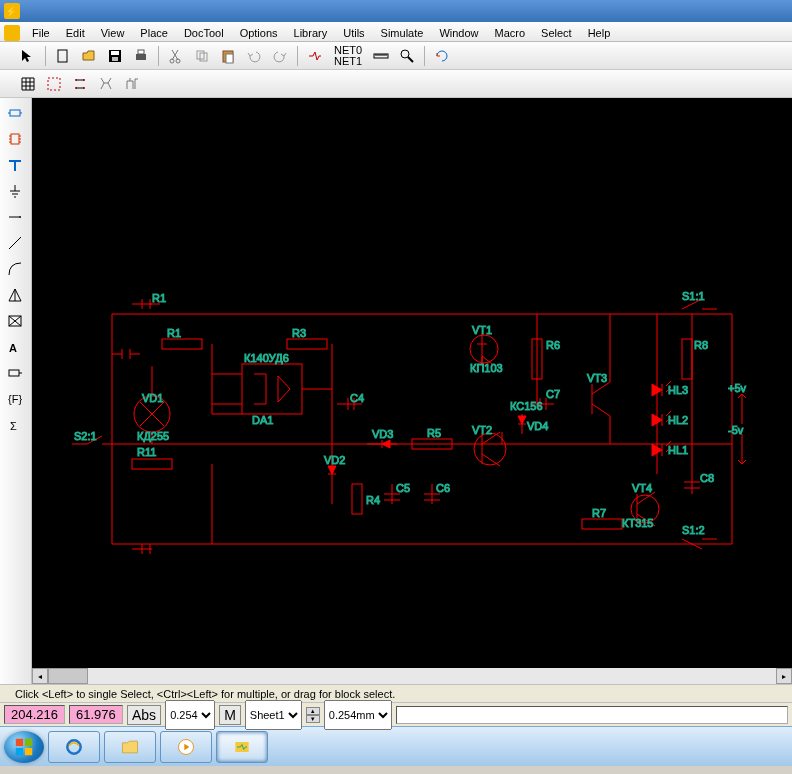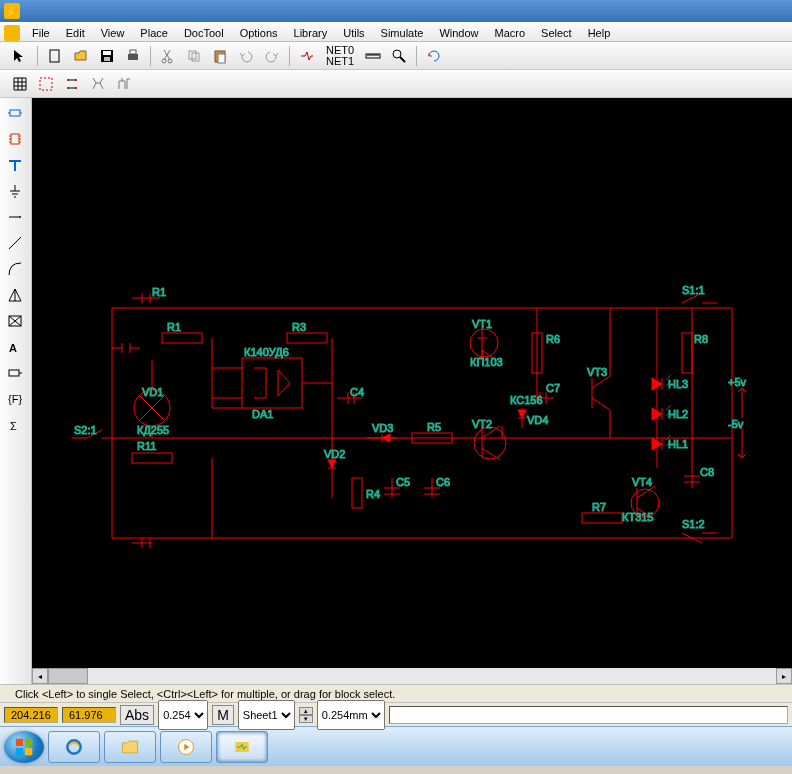--- a/index.html
+++ b/index.html
@@ -6,44 +6,44 @@
 body { width: 792px; height: 774px; background: #d4d0c8; overflow: hidden; }
 
 .titlebar { height: 22px; background: linear-gradient(to bottom, #5d96d8, #3771b6); display: flex; align-items: center; padding: 0 4px; color: white; }
 .titlebar .icon { width: 16px; height: 16px; margin-right: 4px; display: flex; align-items: center; justify-content: center; background: #f5b800; border-radius: 2px; font-size: 10px; }
 .titlebar .title { font-size: 12px; }
 
 .menubar { height: 20px; background: linear-gradient(to bottom, #fdfdfd, #e9e9e9); display: flex; align-items: flex-end; padding: 0 4px; border-bottom: 1px solid #bbb; }
 .menubar .icon { width: 16px; height: 16px; margin-right: 4px; background: #f5b800; border-radius: 2px; }
 .menu-item { padding: 2px 8px; cursor: pointer; }
 
-.toolbar { height: 28px; background: linear-gradient(to bottom, #fdfdfd, #e4e4e4); display: flex; align-items: center; padding: 2px 8px; border-bottom: 1px solid #c8c8c8; gap: 2px; }
+.toolbar { height: 28px; background: linear-gradient(to bottom, #fdfdfd, #e4e4e4); display: flex; align-items: center; padding: 2px 16px; border-bottom: 1px solid #c8c8c8; gap: 2px; }
 .toolbar .sep { width: 1px; height: 20px; background: #b0b0b0; margin: 0 3px; }
 .tool-btn { width: 24px; height: 24px; display: flex; align-items: center; justify-content: center; cursor: pointer; border: 1px solid transparent; border-radius: 2px; }
 .tool-btn svg { width: 16px; height: 16px; }
 .tool-btn-wide { width: auto; padding: 0 4px; font-size: 9px; line-height: 1.05; }
 .net-stack { display:flex; flex-direction:column; font-size:8px; line-height:1.0; }
 
 .workspace { position: relative; height: 586px; display: flex; }
 .left-tools { width: 32px; background: linear-gradient(to right, #fdfdfd, #e6e6e6); border-right: 1px solid #c0c0c0; padding: 4px 2px; display: flex; flex-direction: column; gap: 4px; }
 .ltool { width: 26px; height: 22px; display: flex; align-items: center; justify-content: center; cursor: pointer; border: 1px solid transparent; border-radius: 2px; }
 .ltool svg { width: 16px; height: 16px; }
 
 .canvas-wrap { flex: 1; background: #000; position: relative; overflow: hidden; }
-.canvas { position: absolute; inset: 0; width: 760px; height: 586px; }
+.canvas { position: absolute; inset: 0; width: 760px; height: 586px; margin-top: 6px; }
 .canvas svg { width: 100%; height: 100%; }
 
 .scroll-h { position:absolute; bottom:0; left:32px; right:0; height:16px; background:#e8e8e8; display:flex; }
 .scroll-h .thumb{ width:40px; background:#c9c9c9; border:1px solid #999;}
 .scroll-h .btn{ width:16px; height:16px; background:#ddd; border:1px solid #999; display:flex;align-items:center;justify-content:center;font-size:8px;}
 
 .statusbar { height: 18px; background: #ece9d8; border-top: 1px solid #c0c0c0; display: flex; align-items: center; padding: 0 15px; font-size: 11px; }
 
 .bottombar { height: 24px; background: #ece9d8; border-top: 1px solid #c0c0c0; display: flex; align-items: center; padding: 2px 4px; gap: 4px; }
-.bottombar .cell { border: 1px inset #aaa; background: #eab308; padding: 1px 6px; min-width: 54px; font-size: 11px; }
+.bottombar .cell { border: 1px inset #aaa; background: #f9a8d4; padding: 1px 6px; min-width: 54px; font-size: 13px; }
 .bottombar .btn-sq { border: 1px solid #888; background: #e8e8e8; padding: 1px 4px; font-size: 14px; cursor:pointer; }
 .bottombar select { font-size: 11px; height: 30px; }
 .spinner { display:flex; flex-direction:column; }
 .spinner div { width:14px; height:8px; border:1px solid #888; background:#ddd; font-size:6px; text-align:center; line-height:6px; cursor:pointer;}
 
 .taskbar { height: 40px; background: linear-gradient(to bottom, #dfeefb, #c0dbf3 50%, #a3c9ea); border-top: 1px solid #7ba8d4; display: flex; align-items: center; padding: 0 4px; gap: 4px; }
 .start-orb { width: 40px; height: 32px; background: radial-gradient(circle at 35% 35%, #9be0ff, #1a79c1 60%, #0b5a93); border-radius: 50%; display:flex; align-items:center; justify-content:center; box-shadow: 0 0 4px rgba(0,0,0,.3); }
 .start-orb svg { width:22px; height:22px; }
 .task-btn { width: 52px; height: 32px; background: linear-gradient(to bottom,#fefefe40,#ffffff10); border:1px solid #6394c4; border-radius:3px; display:flex; align-items:center; justify-content:center; cursor:pointer; }
 .task-btn.active { background: linear-gradient(to bottom,#ffffffb0,#ffffff50); box-shadow: inset 0 0 4px #3a72ab; }

